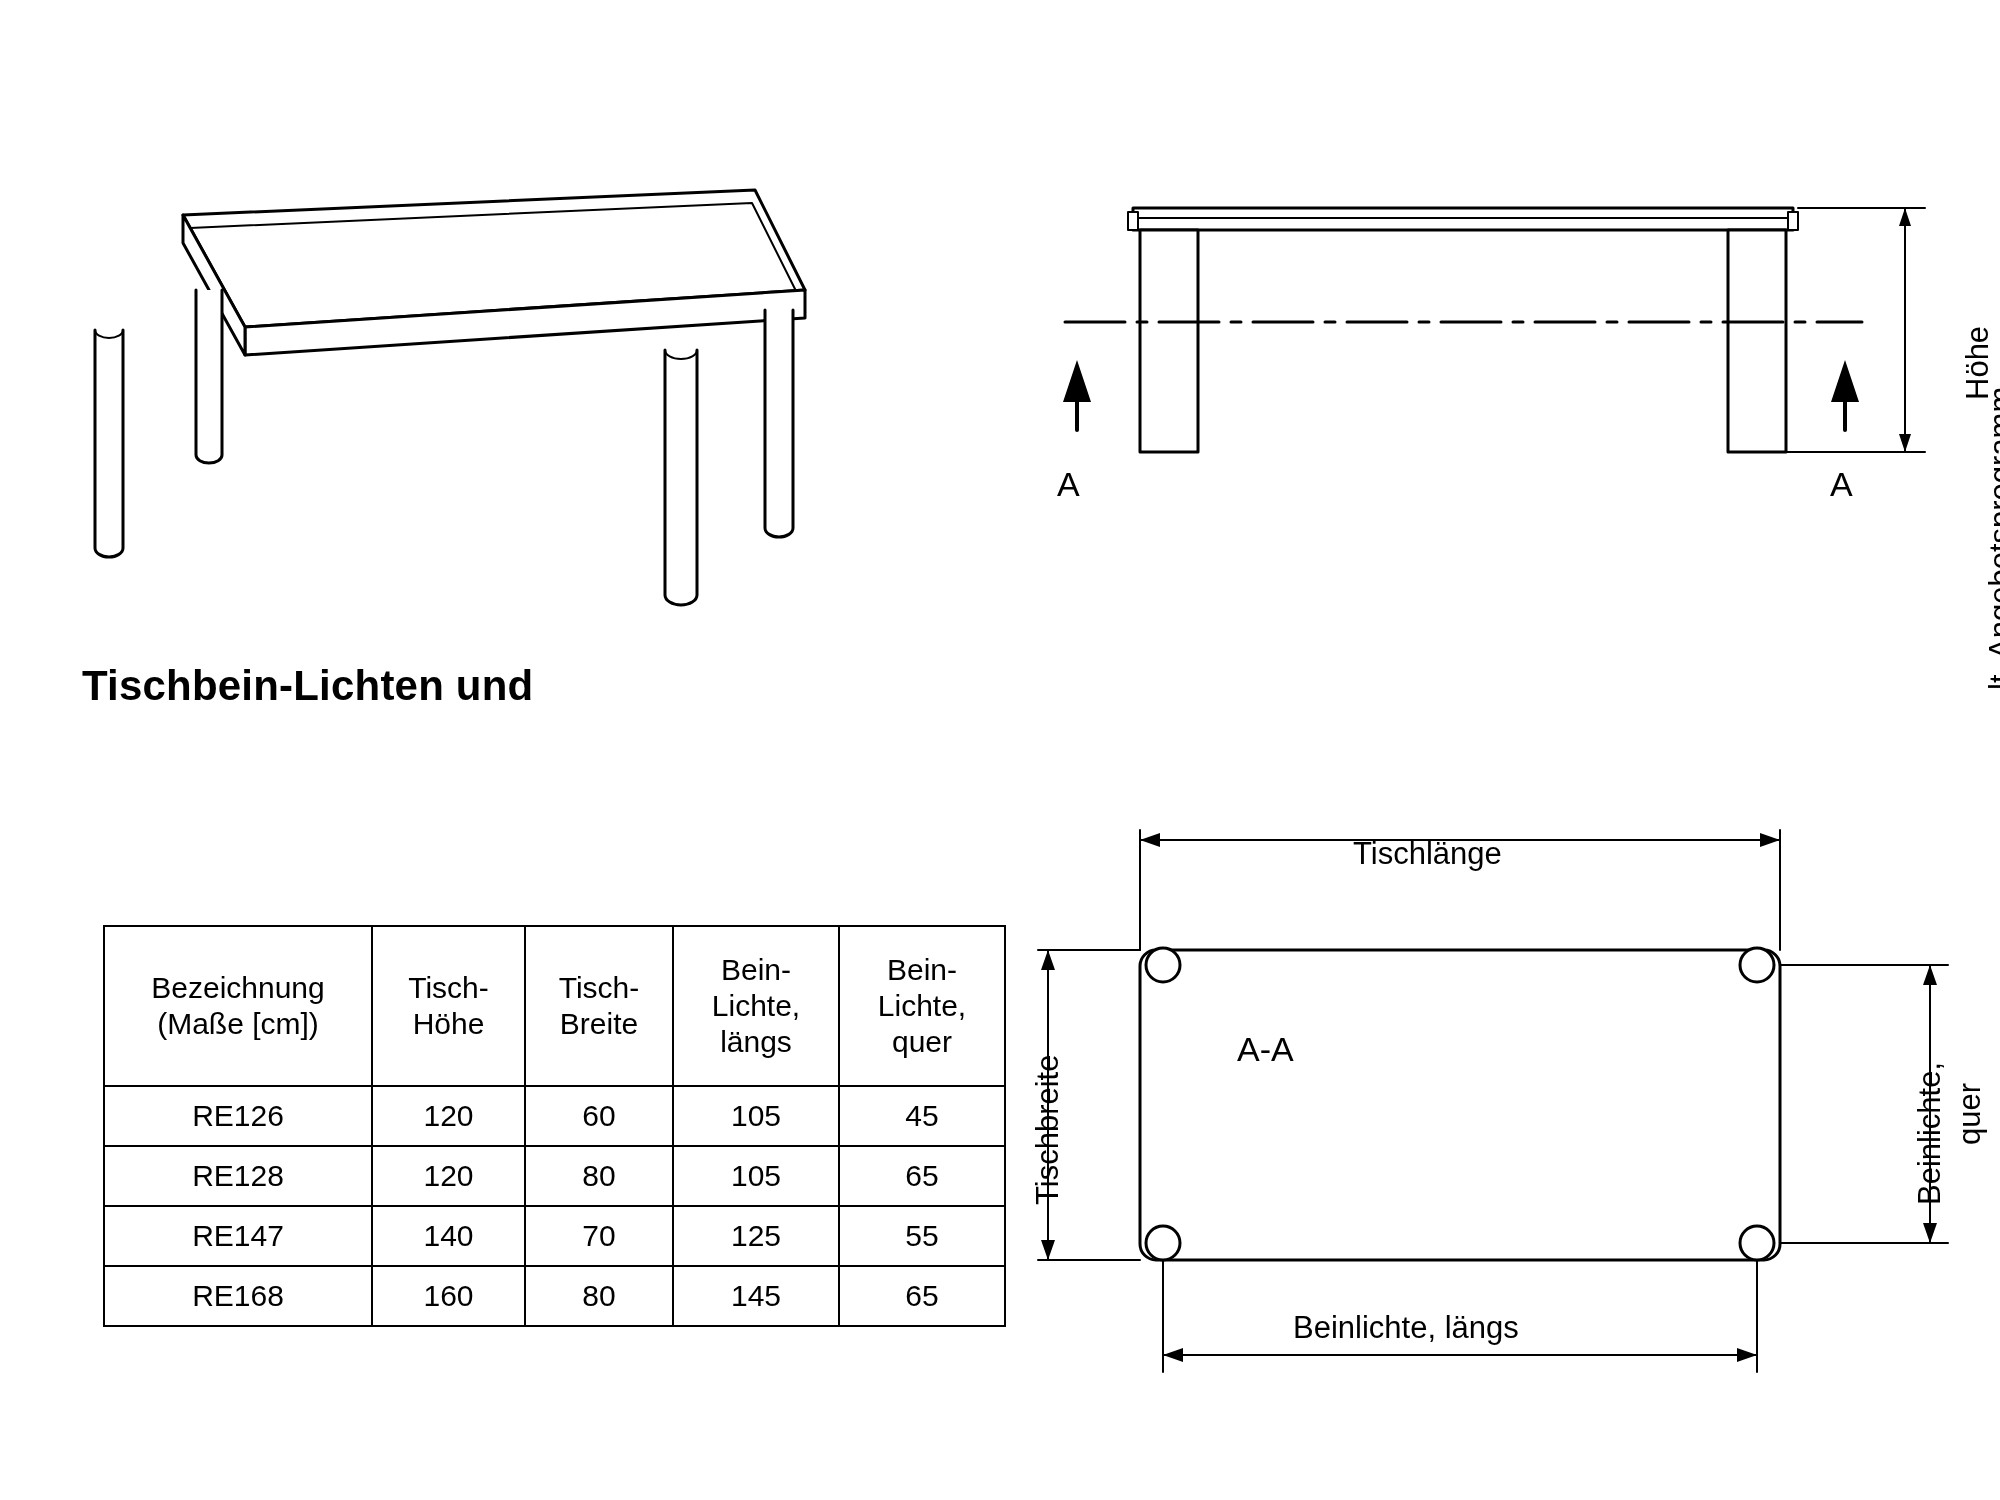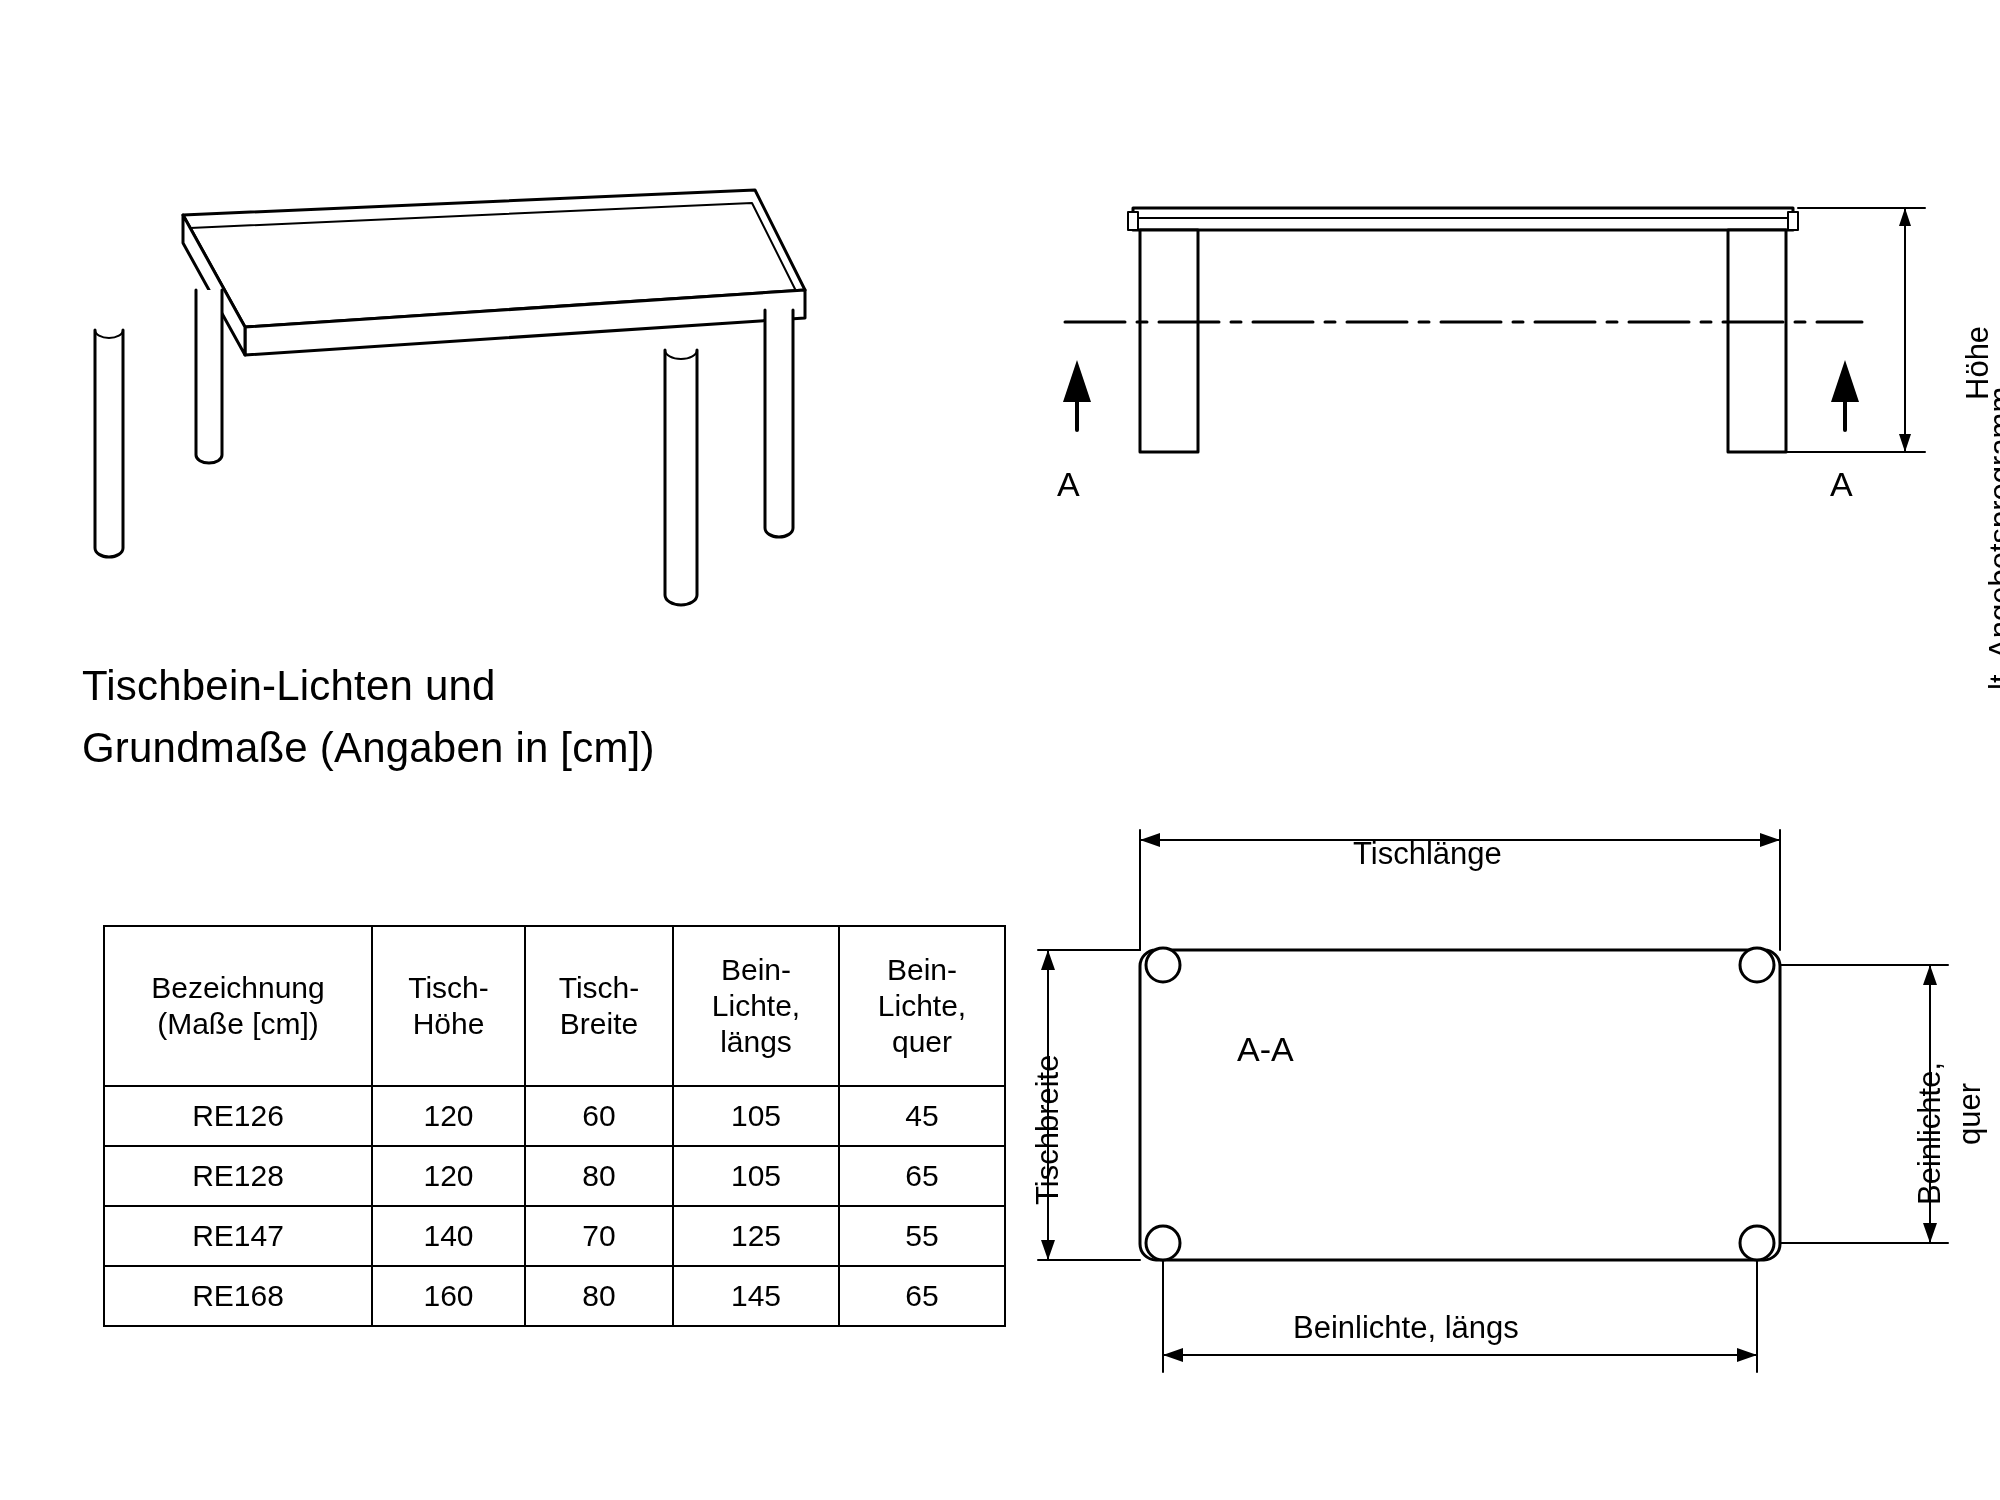--- a/index.html
+++ b/index.html
@@ -30,21 +30,21 @@
   
   .heading {
     position: absolute;
     left: 82px;
     top: 655px;
     font-size: 42px;
     line-height: 62px;
     letter-spacing: 0.2px;
     white-space: nowrap;
   }
-  .heading div { white-space: nowrap; }
+  .heading div { white-space: nowrap; font-weight: bold; }
 
   
   .table-wrap {
     position: absolute;
     left: 70px;
     top: 925px;
     margin-left: 33px;
   }
   table.spec {
     border-collapse: collapse;
@@ -174,21 +174,20 @@
         <polygon points="1163,1355 1183,1348 1183,1362" fill="#000000" stroke="none"></polygon>
         <polygon points="1757,1355 1737,1348 1737,1362" fill="#000000" stroke="none"></polygon>
         <line x1="1163" y1="1260" x2="1163" y2="1372" stroke-width="2"></line>
         <line x1="1757" y1="1260" x2="1757" y2="1372" stroke-width="2"></line>
       </g>
     </g>
   </svg>
 
   <div class="heading">
     <div>Tischbein-Lichten und</div>
-    <div>Grundmaße (Angaben in [cm])</div>
   </div>
 
   <div class="flabel big" style="left:1057px; top:465px;">A</div>
   <div class="flabel big" style="left:1830px; top:465px;">A</div>
 
   <div class="vlabel" style="left:1960px; top:400px; transform: rotate(-90deg);">Höhe</div>
   <div class="vlabel" style="left:1983px; top:690px; transform: rotate(-90deg);">lt. Angebotsprogramm</div>
 
   <div class="flabel" style="left:1353px; top:836px;">Tischlänge</div>
   <div class="vlabel" style="left:1030px; top:1205px; transform: rotate(-90deg);">Tischbreite</div>

